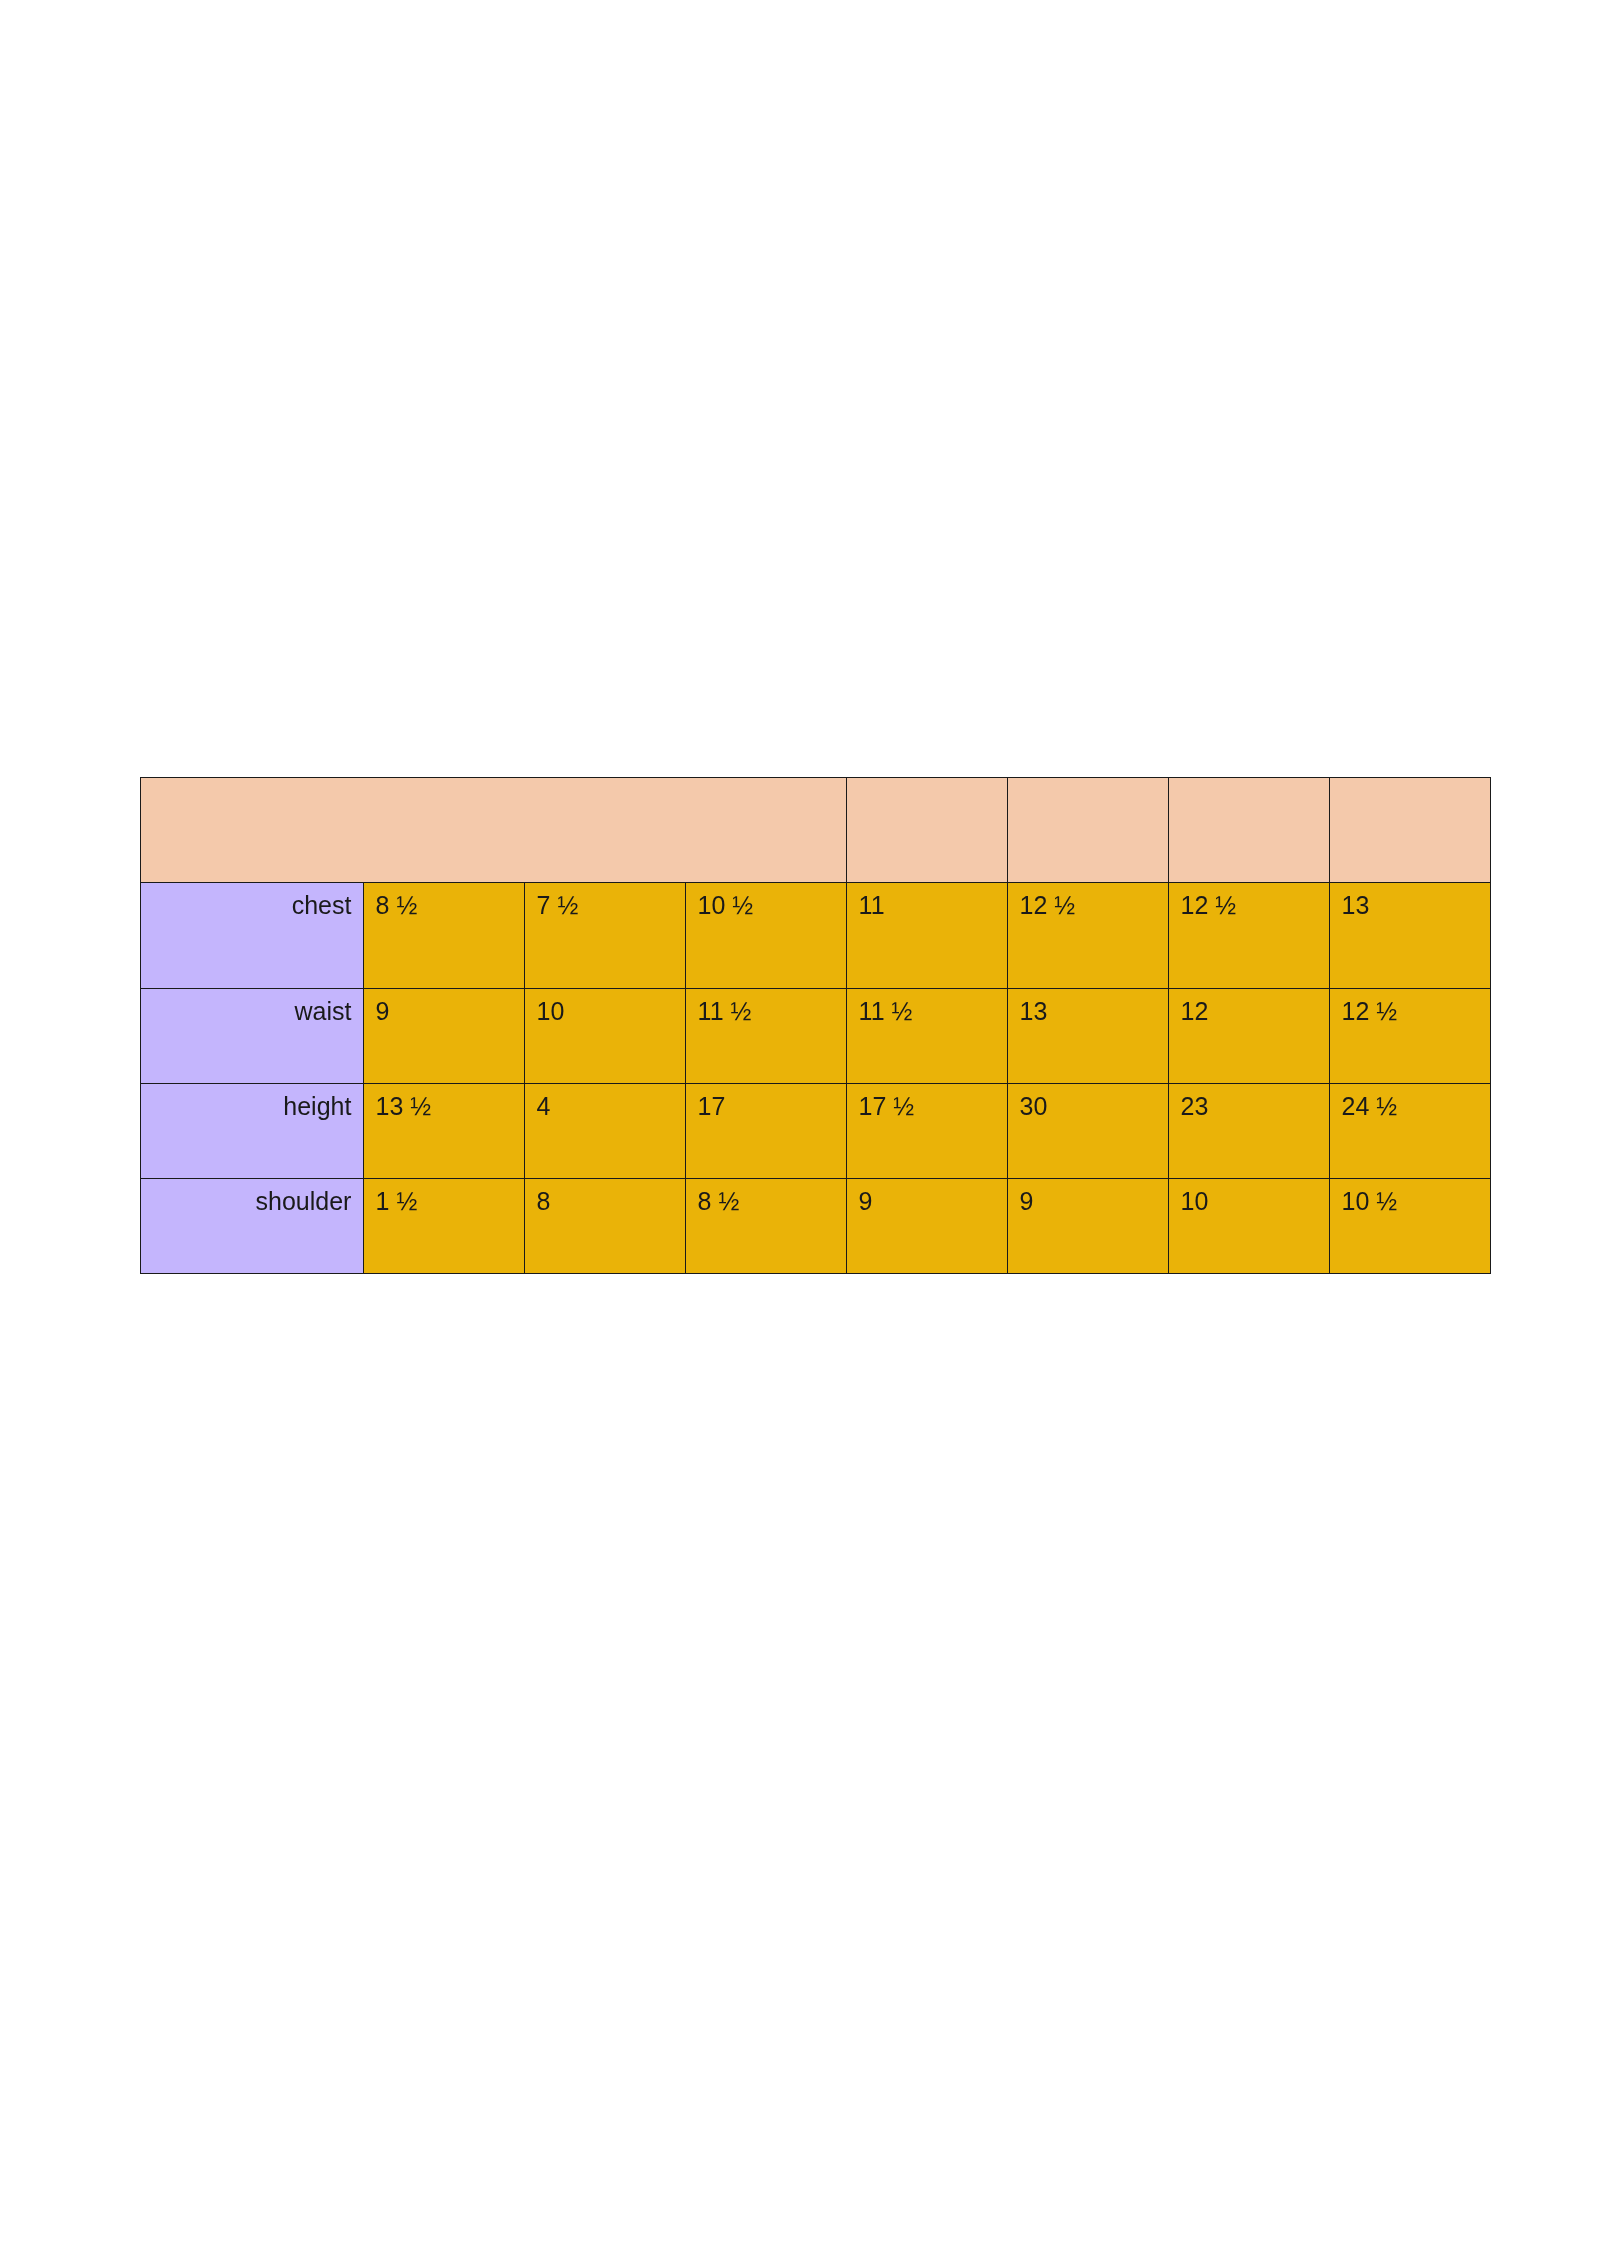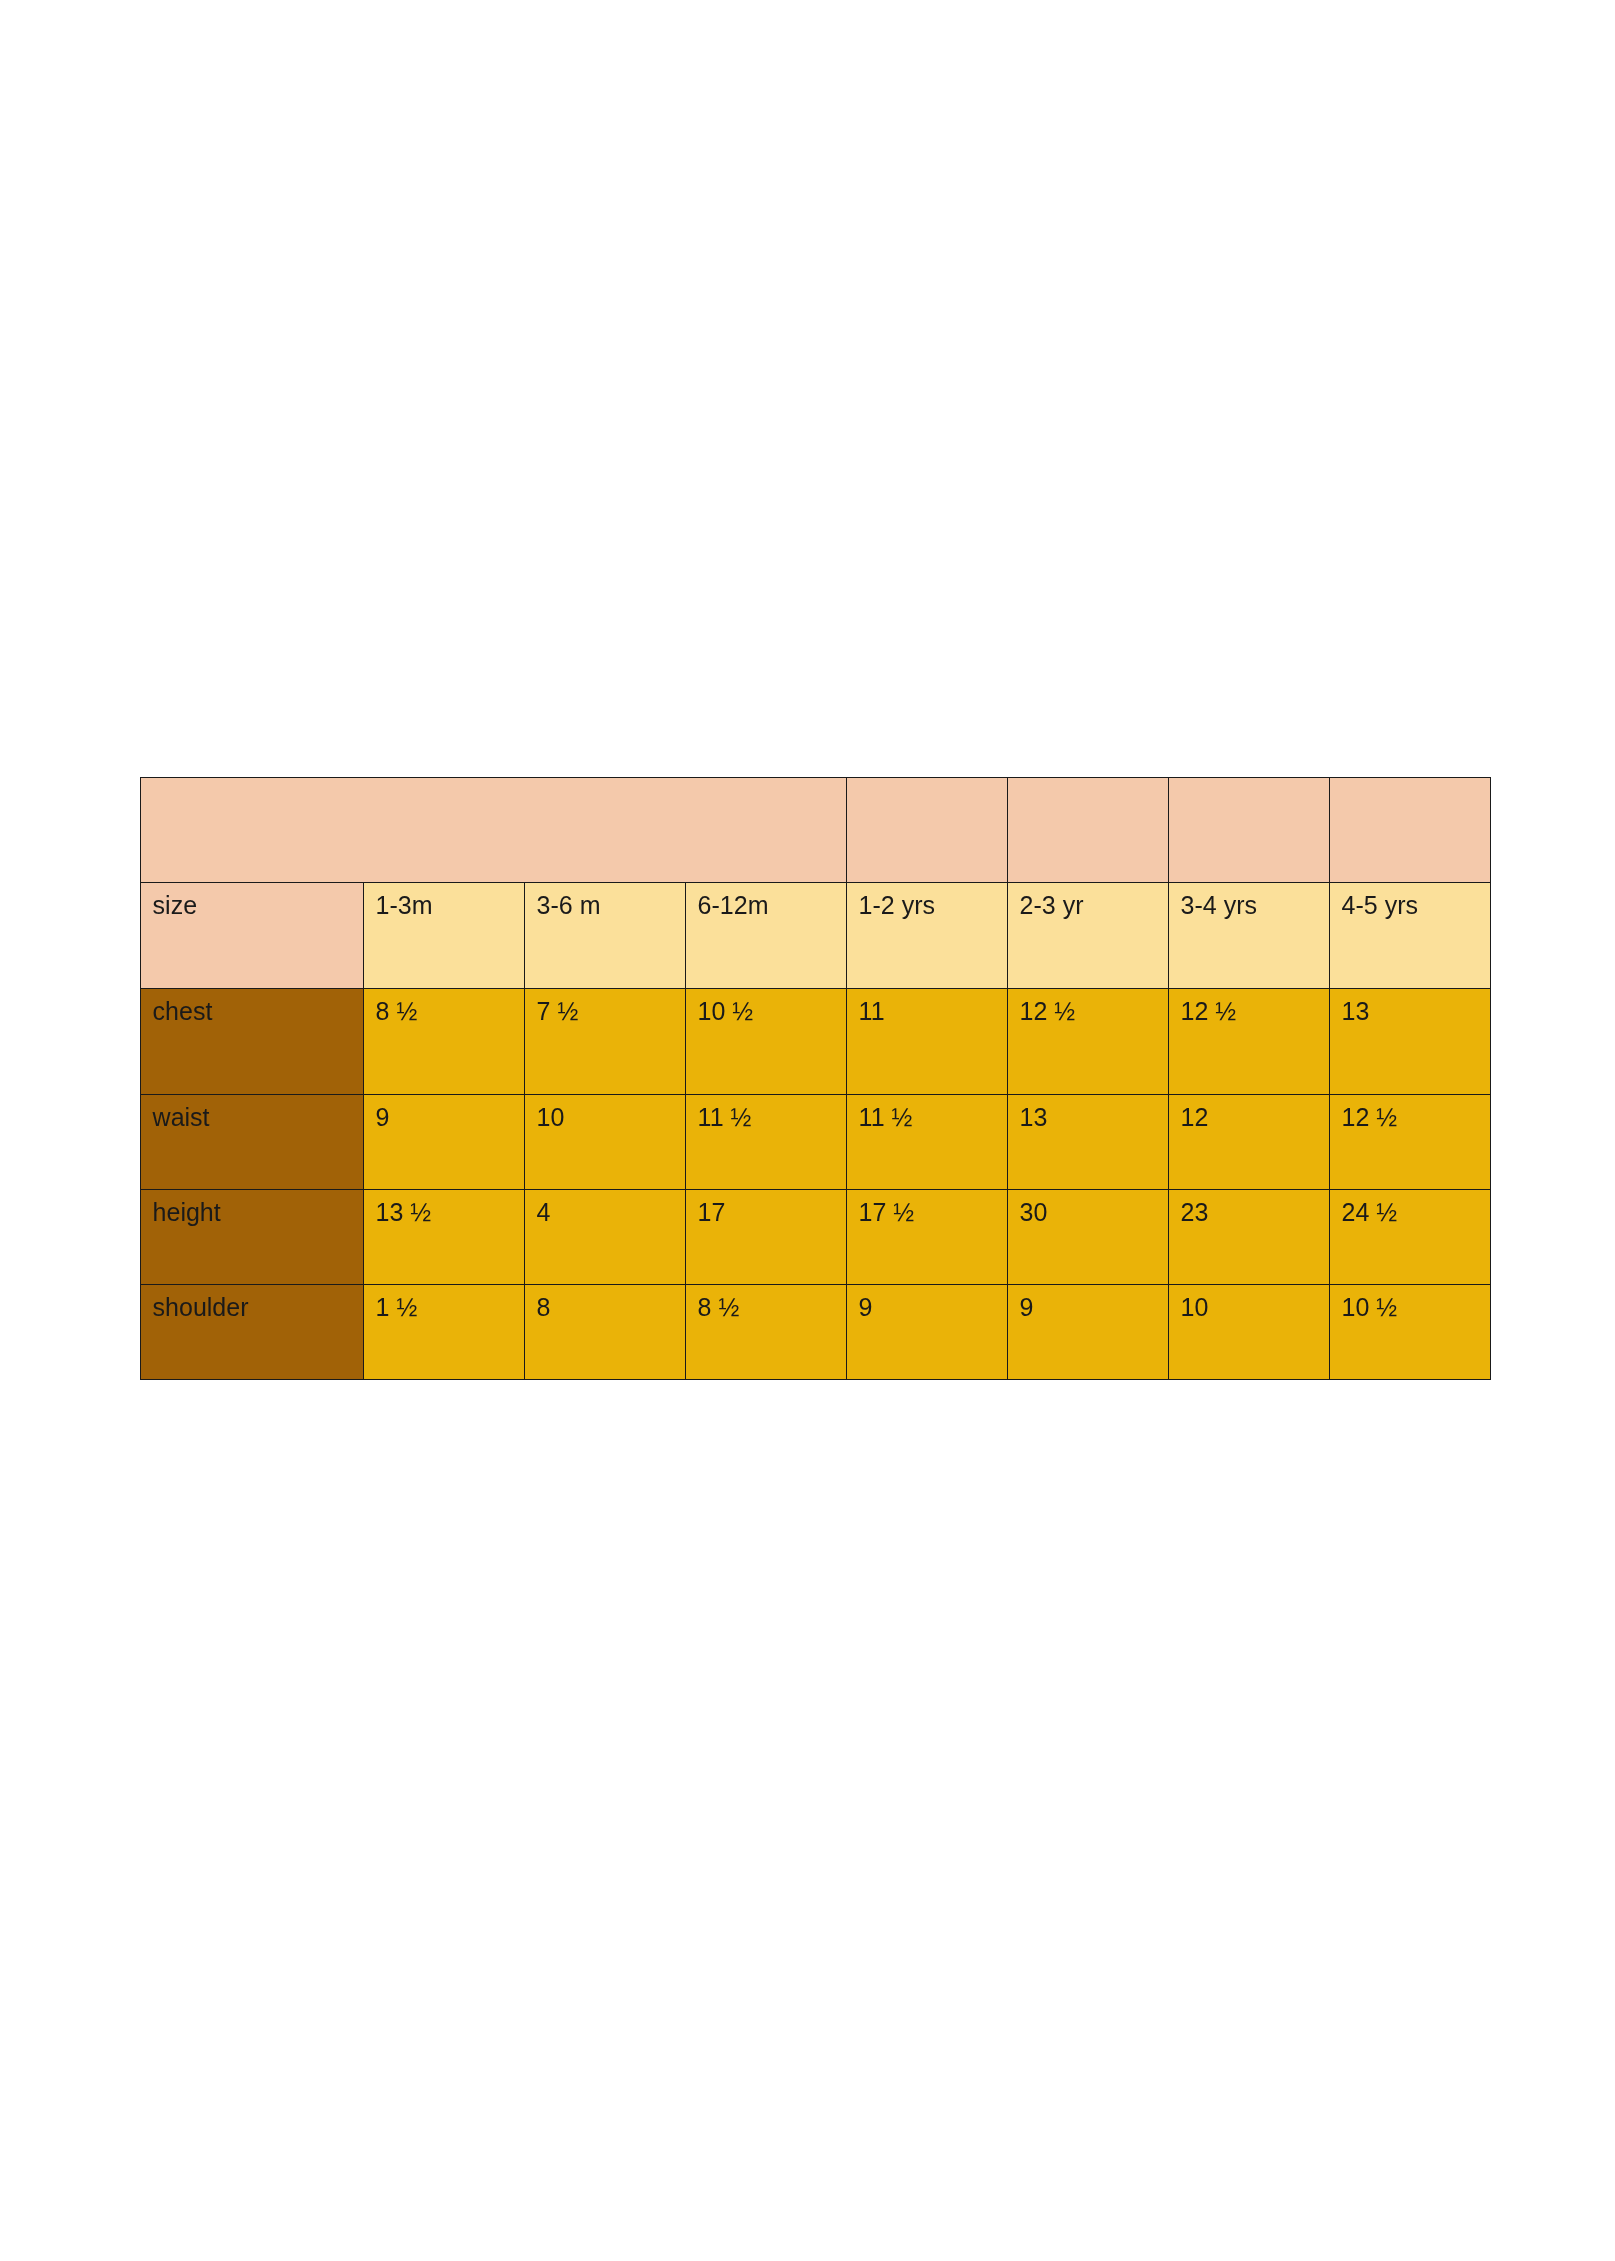--- a/index.html
+++ b/index.html
@@ -64,22 +64,23 @@
   }
   td.size-head-cell {
     background: #fbe09a;
     color: #1a1a1a;
   }
 
   
   tr.data-row td { height: 106px; }
   tr.data-row.tall td { height: 95px; }
   td.row-label-cell {
-    background: #a16207;
+    background: #c4b5fd;
     color: #1a1a1a;
+    text-align: right;
   }
   td.value-cell {
     background: #eab308;
     color: #1a1a1a;
   }
 </style>
 </head>
 <body>
 
 <div class="page">
@@ -98,30 +99,20 @@
       </colgroup>
       <tbody>
         <tr class="spacer-row">
           <td colspan="4"></td>
           <td></td>
           <td></td>
           <td></td>
           <td></td>
         </tr>
 
-        <tr class="header-row">
-          <td class="size-label-cell">size</td>
-          <td class="size-head-cell">1-3m</td>
-          <td class="size-head-cell">3-6 m</td>
-          <td class="size-head-cell">6-12m</td>
-          <td class="size-head-cell">1-2 yrs</td>
-          <td class="size-head-cell">2-3 yr</td>
-          <td class="size-head-cell">3-4 yrs</td>
-          <td class="size-head-cell">4-5 yrs</td>
-        </tr>
 
         <tr class="data-row">
           <td class="row-label-cell">chest</td>
           <td class="value-cell">8 ½</td>
           <td class="value-cell">7 ½</td>
           <td class="value-cell">10 ½</td>
           <td class="value-cell">11</td>
           <td class="value-cell">12 ½</td>
           <td class="value-cell">12 ½</td>
           <td class="value-cell">13</td>

